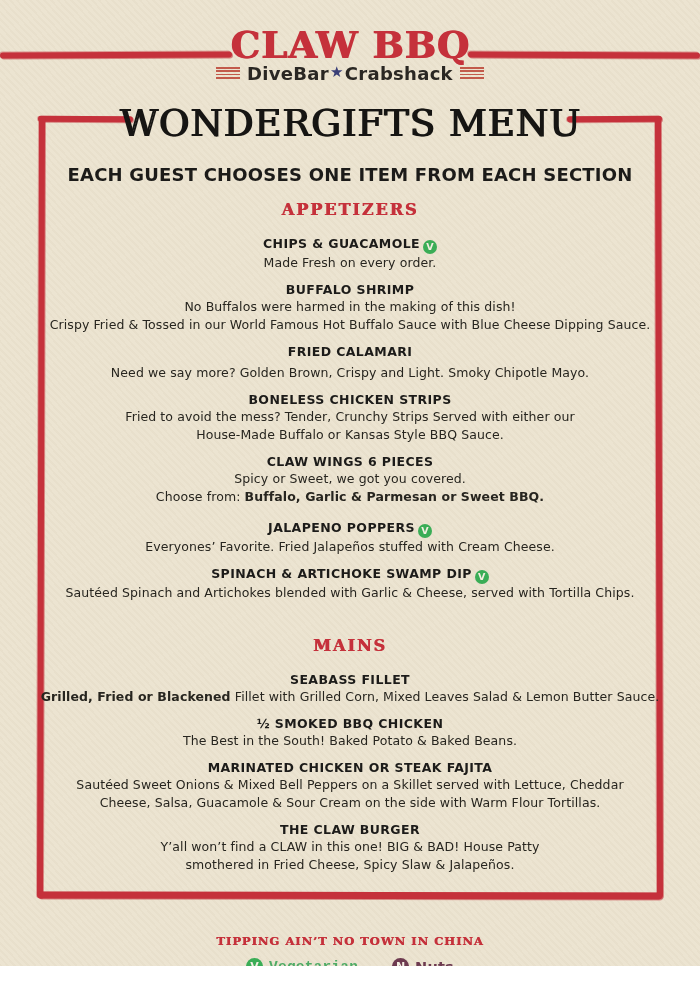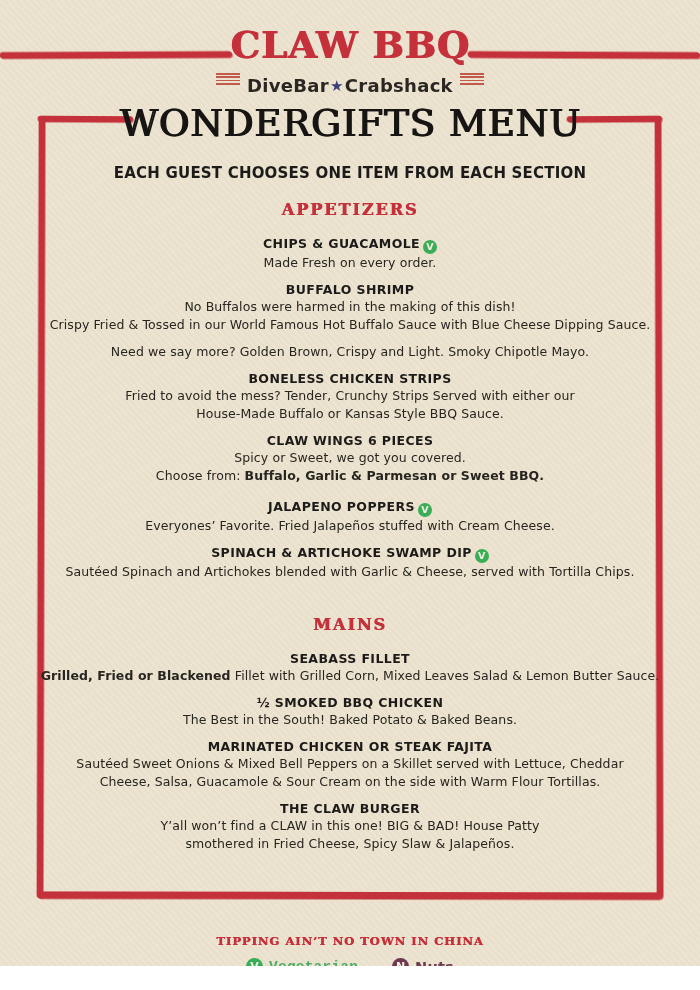--- a/index.html
+++ b/index.html
@@ -33,32 +33,32 @@
     color:#c5313b; letter-spacing:1px; text-shadow:1.3px 0 0 #c5313b;
   }
   .tagline {
     position:absolute; top:63px; left:0; width:100%;
     display:flex; justify-content:center; align-items:center; gap:7px;
   }
   .flag-stripes {
     width:24px; height:13px;
     background:repeating-linear-gradient(to bottom, rgba(190,75,60,0.9) 0 1.7px, rgba(0,0,0,0) 1.7px 3.3px);
   }
-  .tagline-text { font-size:18px; font-weight:bold; color:#2a2723; letter-spacing:0.3px; display:flex; align-items:center;margin-top:12px; }
+  .tagline-text { font-size:18px; font-weight:bold; color:#2a2723; letter-spacing:0.3px; display:flex; align-items:flex-start; }
   .tagline-star { color:#3a3f77; font-size:15px; padding:0 1px; }
 
   
   .menu-title {
     position:absolute; top:102px; left:0; width:100%; text-align:center;
     font-family:"DejaVu Serif", serif; font-weight:normal; font-size:37px;
     color:#161513; letter-spacing:1px; text-shadow:1.6px 0 0 #161513;
   }
   .menu-subtitle {
     position:absolute; top:164px; left:0; width:100%; text-align:center;
-    font-weight:bold; font-size:15px; color:#1c1b19; letter-spacing:0.2px;
+    font-weight:bold; font-size:18px; color:#1c1b19; letter-spacing:0.2px;
   }
 
   
   .menu-body { position:absolute; top:200px; left:40px; width:620px; text-align:center; }
   .section-heading {
     font-family:"DejaVu Serif", serif; font-weight:bold; font-size:16px;
     color:#c5313b; letter-spacing:2px; text-shadow:0.7px 0 0 #c5313b;
     margin-bottom:16px;
   }
   .section + .section-heading, .mains-heading { margin-top:34px; }
@@ -136,20 +136,21 @@
         <div class="item-desc">Made Fresh on every order.</div>
       </div>
 
       <div class="item">
         <div class="item-name">BUFFALO SHRIMP</div>
         <div class="item-desc">No Buffalos were harmed in the making of this dish!</div>
         <div class="item-desc">Crispy Fried &amp; Tossed in our World Famous Hot Buffalo Sauce with Blue Cheese Dipping Sauce.</div>
       </div>
 
       <div class="item">
+        <div class="item-name">FRIED CALAMARI</div>
         <div class="item-desc" style="margin-top:4px;">Need we say more? Golden Brown, Crispy and Light. Smoky Chipotle Mayo.</div>
       </div>
 
       <div class="item">
         <div class="item-name">BONELESS CHICKEN STRIPS</div>
         <div class="item-desc">Fried to avoid the mess? Tender, Crunchy Strips Served with either our</div>
         <div class="item-desc">House-Made Buffalo or Kansas Style BBQ Sauce.</div>
       </div>
 
       <div class="item">

